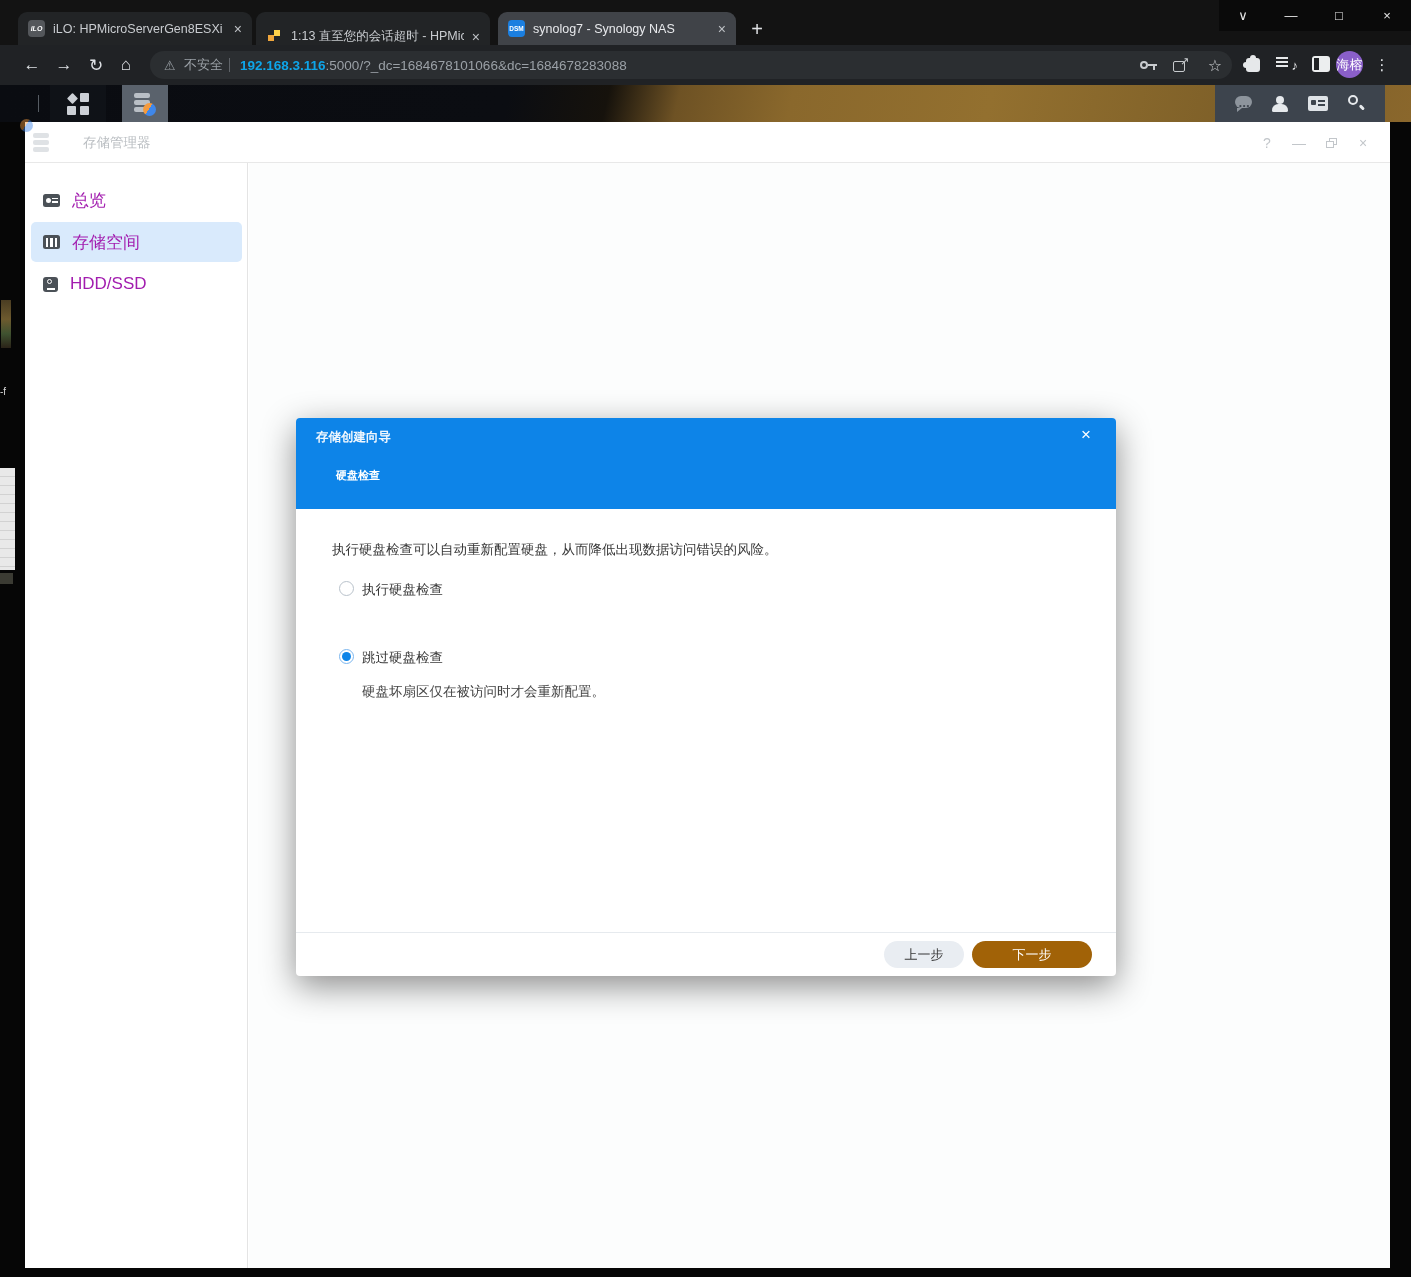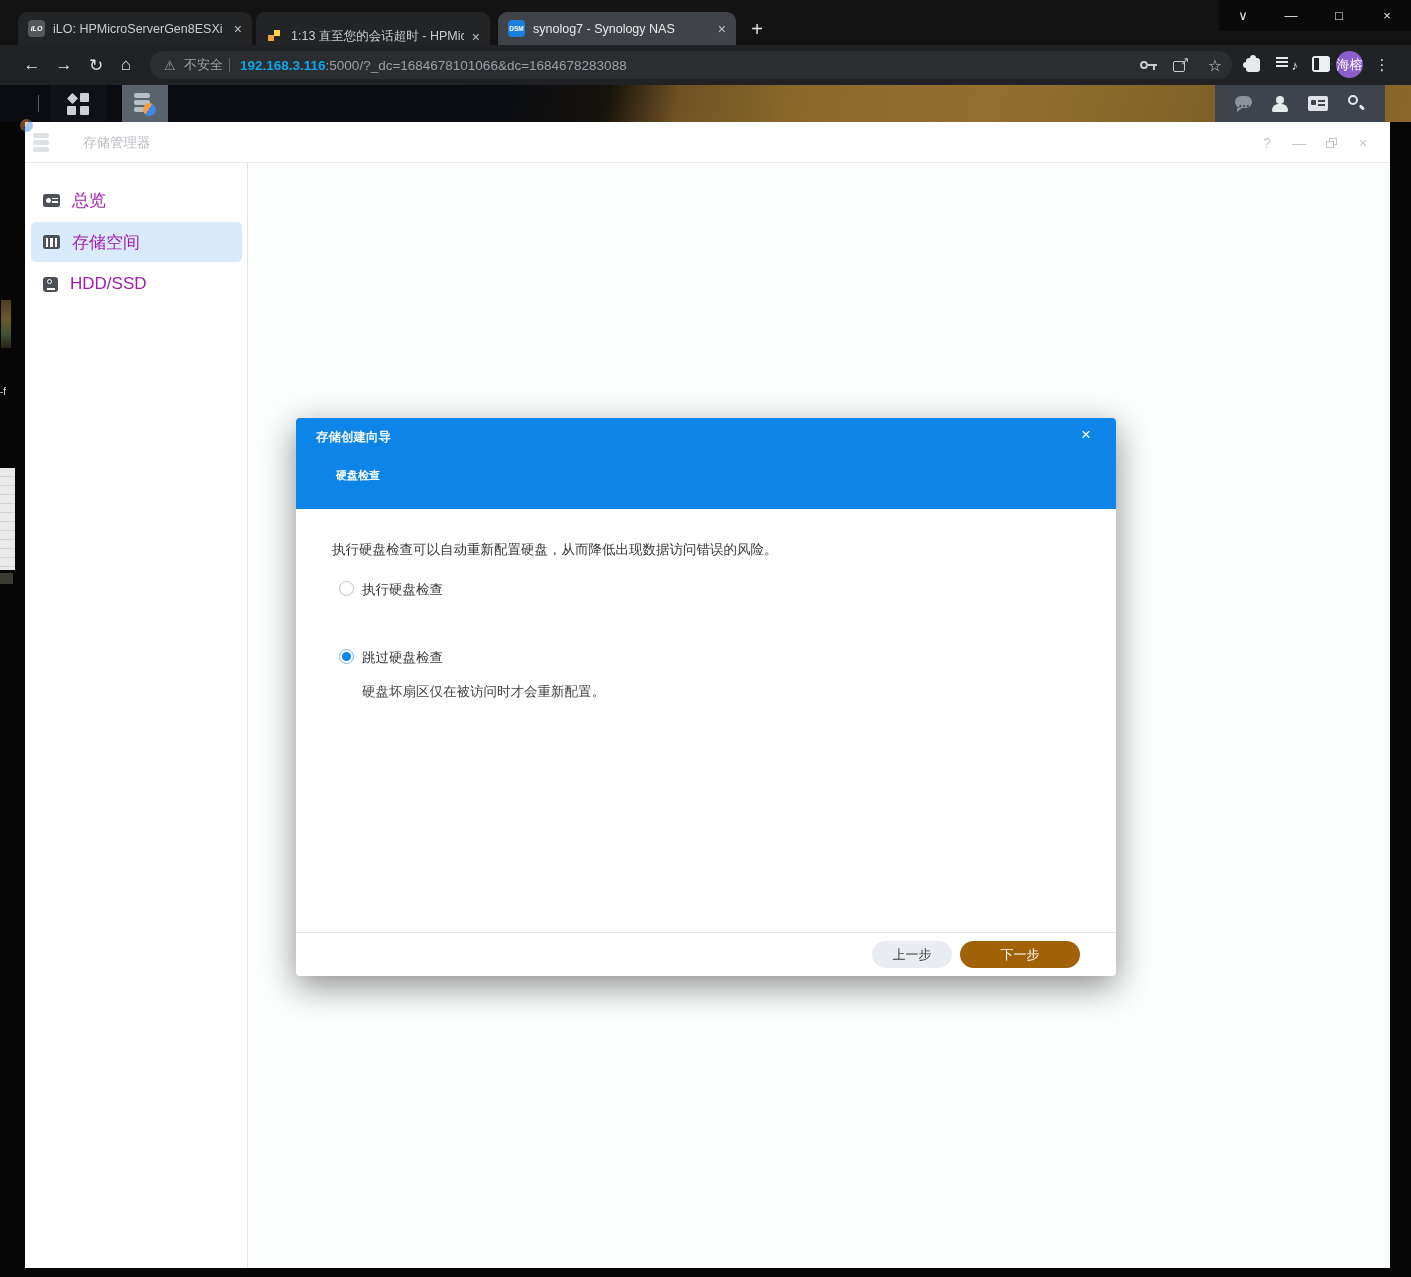--- a/index.html
+++ b/index.html
@@ -152,21 +152,21 @@
   #dlg-step { left:40px; top:50px; color:#fff; font-size:11px; font-weight:bold; }
   #dlg-intro { left:36px; top:123px; color:#383838; font-size:13.5px; }
   .opt-radio { width:15px; height:15px; border:1px solid #b9c2cb; border-radius:50%; background:#fff;
     position:absolute; left:43px; }
   .opt-radio.selected { border-color:#7db7ef; }
   .opt-radio.selected::after { content:""; position:absolute; left:2px; top:2px; width:9px; height:9px;
     background:#0d84e8; border-radius:50%; }
   .opt-label { position:absolute; left:66px; color:#383838; font-size:13.5px; }
   .opt-desc { position:absolute; left:66px; color:#454545; font-size:13.5px; }
   #dlg-footer { left:0; top:514px; width:820px; height:44px; border-top:1px solid #e6eaee;
-    display:flex; align-items:center; justify-content:flex-end; padding-right:36px; gap:8px; }
+    display:flex; align-items:center; justify-content:flex-end; padding-right:24px; gap:8px; }
   .btn { height:27px; border-radius:14px; font-size:13px; display:flex; align-items:center;
     justify-content:center; }
   #btn-back { width:80px; background:#e9edf2; color:#383838; }
   #btn-next { width:120px; background:#a16207; color:#fff; }
 </style>
 </head>
 <body>
 
 <div id="screen">
 

